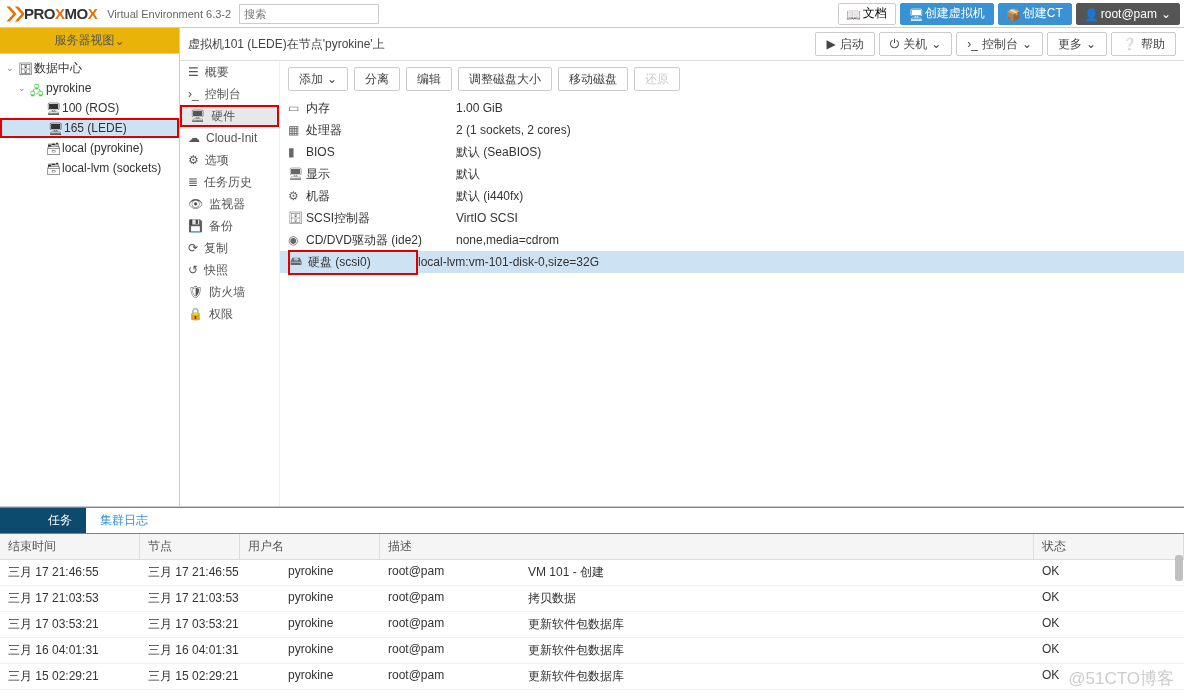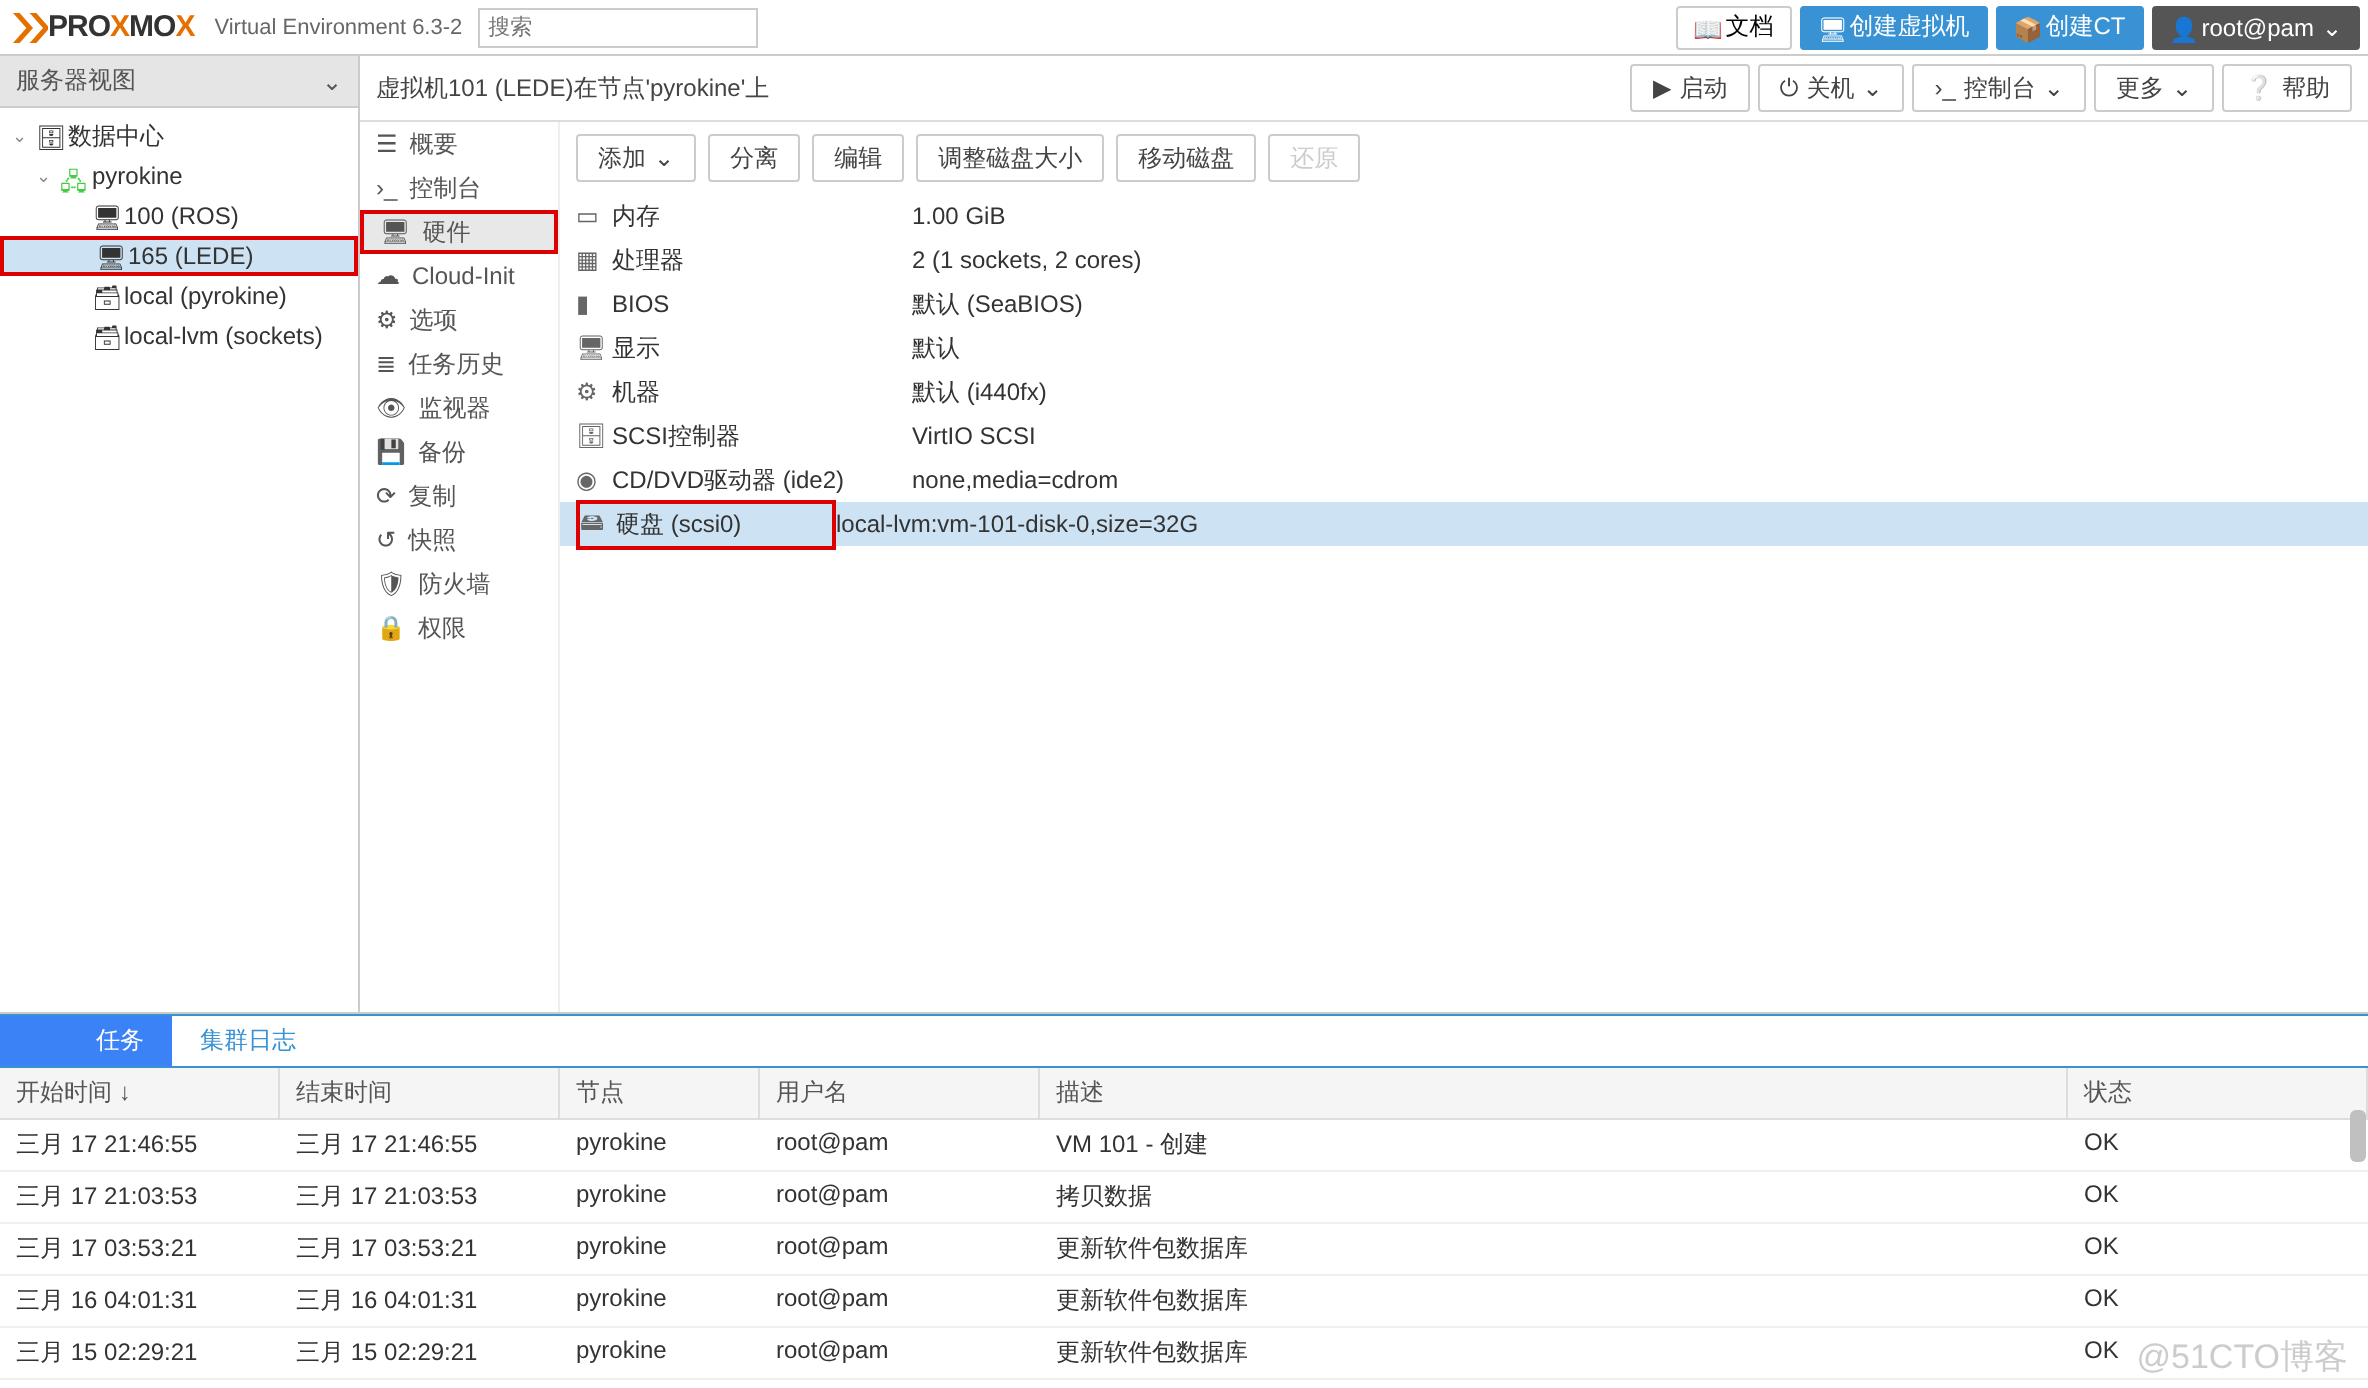--- a/index.html
+++ b/index.html
@@ -11,21 +11,21 @@
 .logo-text .ox { color: #e57000; }
 .ver { font-size: 11px; color: #666; margin-left: 6px; }
 .search { margin-left: 8px; width: 140px; height: 20px; border: 1px solid #ccc; padding: 0 4px; font-size: 11px; color: #888; }
 .topbar-right { margin-left: auto; display: flex; align-items: center; gap: 4px; padding-right: 4px; }
 .tbtn { height: 22px; padding: 0 8px; border: 1px solid #ccc; background: #fff; display: inline-flex; align-items: center; gap: 4px; font-size: 12px; cursor: pointer; border-radius: 2px; }
 .tbtn.blue { background: #3892d4; border-color: #3892d4; color: #fff; }
 .tbtn.dark { background: #555; border-color: #555; color: #fff; }
 .ic { display: inline-flex; width: 12px; height: 12px; }
 .main { display: flex; height: 478px; }
 .left { width: 180px; border-right: 1px solid #ccc; display: flex; flex-direction: column; }
-.view-sel { background: #e5e5e5; border-bottom: 1px solid #ccc; padding: 4px 8px; color: #555; display: flex; align-items: center; justify-content: space-between; }
+.view-sel { background: #eab308; border-bottom: 1px solid #ccc; padding: 4px 8px; color: #555; display: flex; align-items: center; justify-content: center; }
 .tree { flex: 1; padding: 4px 0; font-size: 12px; }
 .tnode { display: flex; align-items: center; height: 20px; padding-left: 6px; cursor: pointer; gap: 2px; }
 .tnode .arr { width: 10px; color: #888; font-size: 9px; }
 .tnode .ic { width: 14px; }
 .l1 { padding-left: 18px; }
 .l2 { padding-left: 34px; }
 .tnode.sel { background: #cde2f2; }
 .annot { border: 2px solid #d00; }
 .breadcrumb { padding: 6px 10px; color: #444; font-size: 12px; border-bottom: 1px solid #f0f0f0; width: 100%; }
 .midwrap { display: flex; flex: 1; }
@@ -40,21 +40,21 @@
 .toolbar { display: flex; gap: 6px; padding: 6px 8px; }
 .hwtable { flex: 1; }
 .hwrow { display: flex; align-items: center; height: 22px; padding: 0 8px; }
 .hwrow .hic { width: 18px; color: #666; display: inline-flex; }
 .hwrow .hname { width: 150px; color: #333; }
 .hwrow .hval { color: #333; }
 .hwrow.sel { background: #cde2f2; }
 .bottom { border-top: 1px solid #ccc; }
 .btabs { display: flex; border: 1px solid #3892d4; border-left: none; border-right: none; }
 .btab { padding: 4px 14px; cursor: pointer; color: #3892d4; }
-.btab.active { background: #3b82f6; color: #fff; padding-left: 48px; }
+.btab.active { background: #0c4a6e; color: #fff; padding-left: 48px; }
 .thead { display: flex; background: #f5f5f5; border-bottom: 1px solid #ddd; }
 .thead .cell { padding: 4px 8px; border-right: 1px solid #ddd; color: #555; }
 .c1 { width: 140px; }
 .c2 { width: 140px; }
 .c3 { width: 100px; }
 .c4 { width: 140px; }
 .c5 { flex: 1; }
 .c6 { width: 150px; }
 .trow { display: flex; border-bottom: 1px solid #f0f0f0; }
 .trow .cell { padding: 4px 8px; color: #333; }
@@ -286,21 +286,20 @@
     </div>
   </div>
 </div>
 
 <div class="bottom" style="position:relative">
   <div class="btabs">
     <div class="btab active">任务</div>
     <div class="btab">集群日志</div>
   </div>
   <div class="thead">
-    <div class="cell c1">开始时间 ↓</div>
     <div class="cell c2">结束时间</div>
     <div class="cell c3">节点</div>
     <div class="cell c4">用户名</div>
     <div class="cell c5">描述</div>
     <div class="cell c6">状态</div>
   </div>
   <div id="task-rows">
       <div class="trow">
         <div class="cell c1">三月 17 21:46:55</div>
         <div class="cell c2">三月 17 21:46:55</div>

